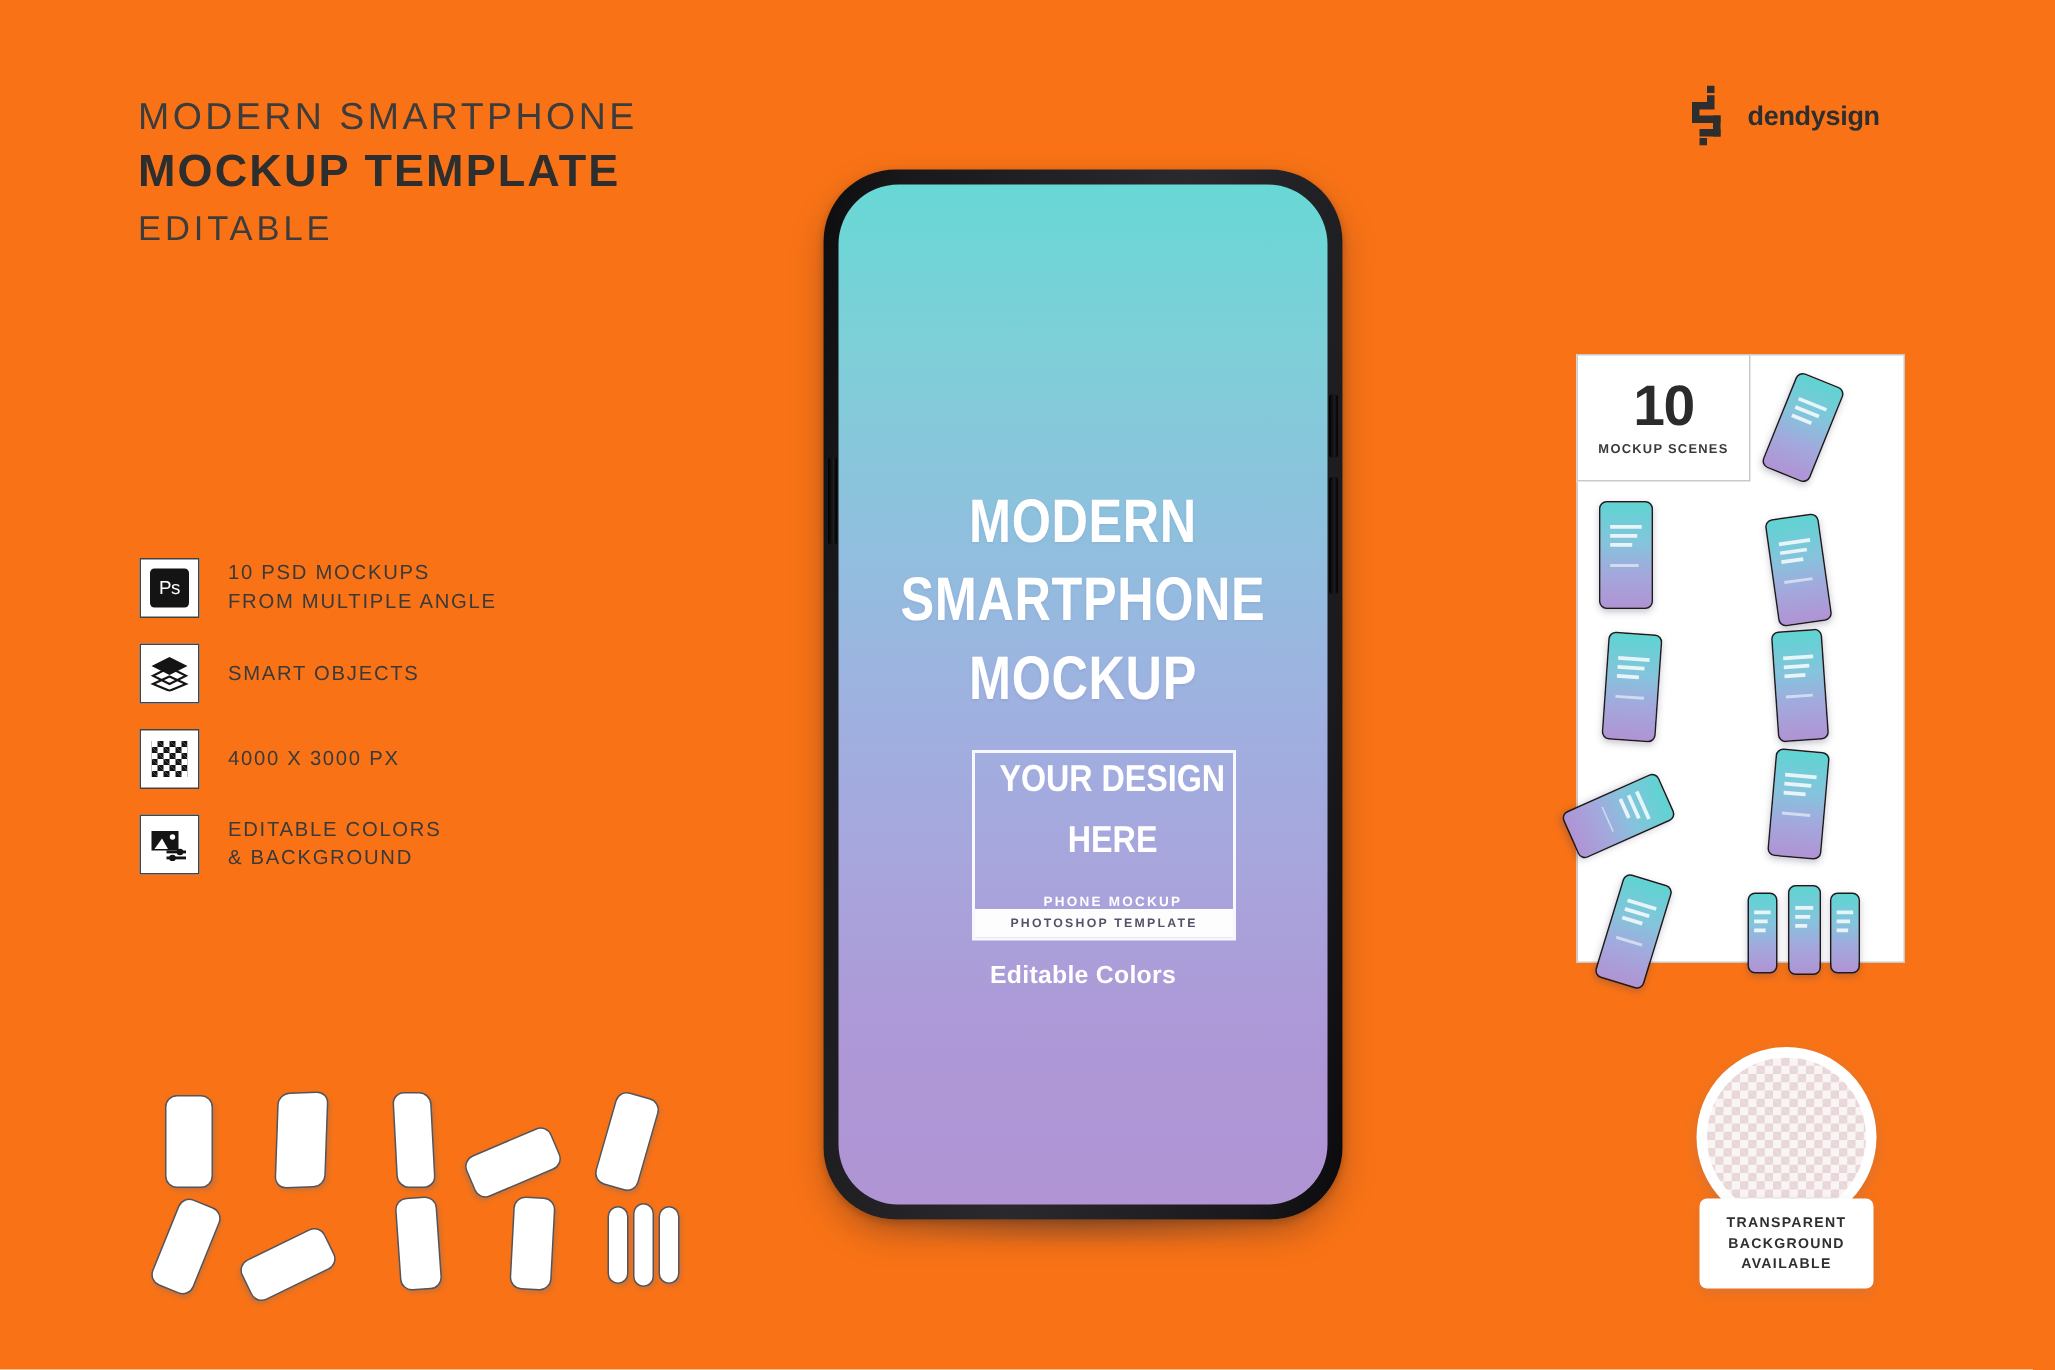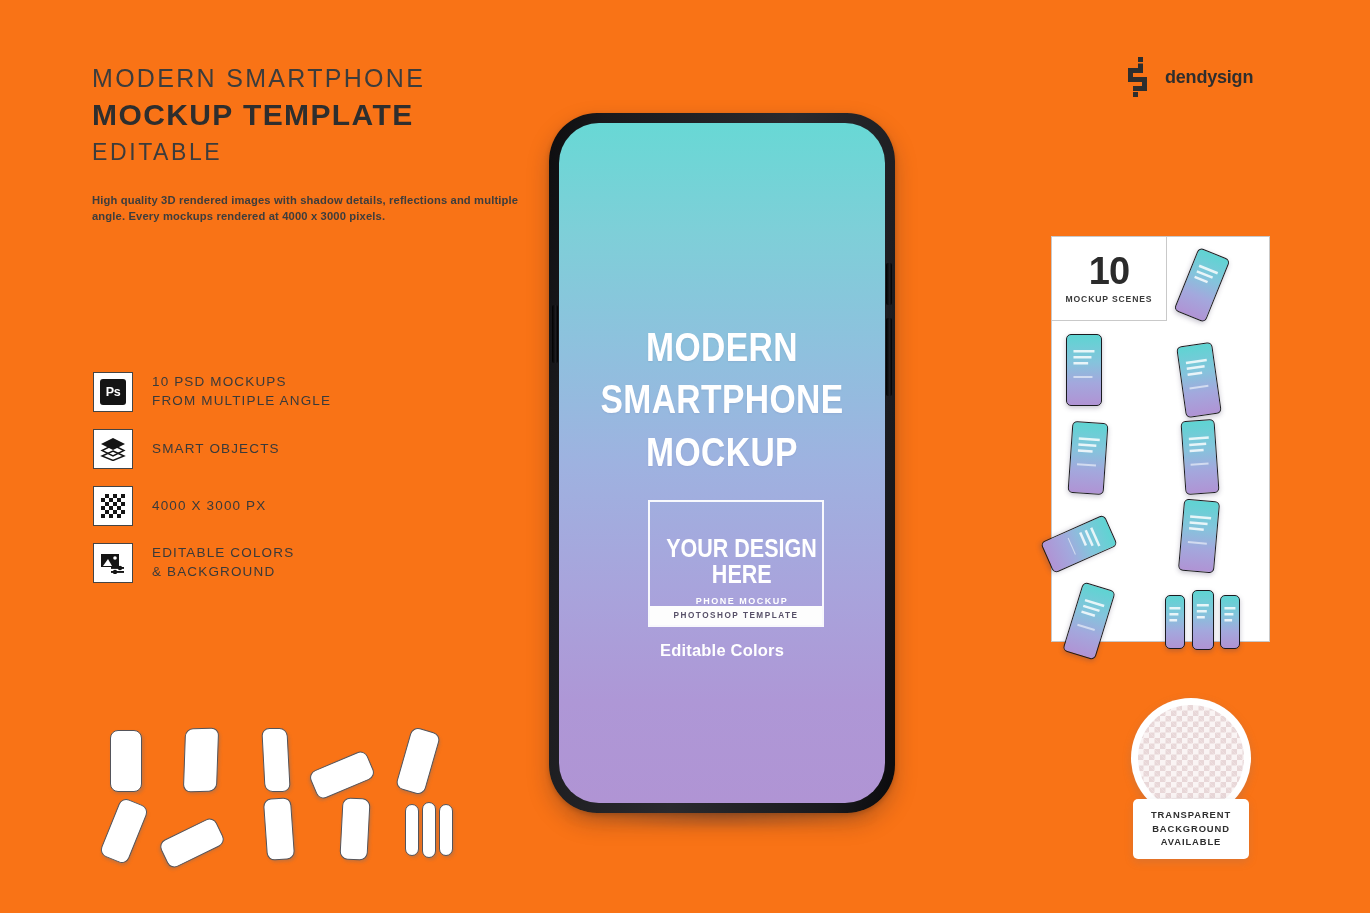--- a/index.html
+++ b/index.html
@@ -38,21 +38,21 @@
     width: 40px; height: 40px; flex: 0 0 40px;
     border: 1.4px solid #444; background: #fff;
     display: flex; align-items: center; justify-content: center;
   }
   .feat-label {
     margin-left: 19px; font-size: 13.5px; letter-spacing: 1.15px;
     line-height: 1.38; color: #3a3a3a; white-space: pre-line;
   }
   .ps-badge {
     width: 26px; height: 26px; background: #141414; border-radius: 3px;
-    color: #fff; font-size: 12.5px; font-weight: 700;
+    color: #fff; font-size: 12.5px; font-weight: 400;
     display: flex; align-items: center; justify-content: center;
     letter-spacing: -.3px;
   }
   .checker {
     width: 24px; height: 24px;
     background-image:
       linear-gradient(45deg, #141414 25%, transparent 25%, transparent 75%, #141414 75%),
       linear-gradient(45deg, #141414 25%, transparent 25%, transparent 75%, #141414 75%);
     background-size: 8px 8px;
     background-position: 0 0, 4px 4px;
@@ -101,21 +101,21 @@
     letter-spacing: .5px;
     transform: scaleX(.82); transform-origin: center;
     text-shadow: 0 1px 2px rgba(90,80,130,.12);
   }
   .design-box {
     position: absolute; left: 89px; top: 377px; width: 176px; height: 127px;
     border: 2px solid rgba(255,255,255,.92);
     display: flex; flex-direction: column; align-items: center;
   }
   .dbox-main { flex: 1; width: 100%; display: flex; flex-direction: column;
-               align-items: center; justify-content: flex-end; padding-top: 4px; padding-left: 12px; }
+               align-items: center; justify-content: space-between; padding-top: 4px; padding-left: 12px; }
   .dbox-l1 {
     color: #fff; font-size: 25px; font-weight: 700; line-height: 1.04;
     letter-spacing: 0; transform: scaleX(.86); white-space: nowrap;
   }
   .dbox-l2 { margin-top: 9px; color: #fff; font-size: 9px; font-weight: 700; letter-spacing: 1.5px; }
   .dbox-strip {
     width: 100%; background: #fdfdfd; color: #575068;
     font-size: 8.2px; font-weight: 700; letter-spacing: 1.5px;
     text-align: center; padding: 5px 0 5px;
   }
@@ -193,23 +193,20 @@
 </style>
 </head>
 <body>
 
 <div id="stage">
 
   <div class="head">
     <div class="l1">MODERN SMARTPHONE</div>
     <div class="l2">MOCKUP TEMPLATE</div>
     <div class="l3">EDITABLE</div>
-    <div class="desc">High quality 3D rendered images with shadow
-details, reflections and multiple angle.
-Every mockups rendered at 4000 x 3000 pixels.</div>
   </div>
 
   <div class="logo">
     <span class="logo-mark">
       <svg width="28" height="40" viewBox="0 0 28 40">
         <g fill="#2e2e2e">
           <rect x="12" y="0" width="5" height="5"></rect>
           <rect x="12" y="6.5" width="5" height="5"></rect>
           <rect x="2" y="11" width="15" height="5"></rect>
           <rect x="2" y="11" width="5" height="14"></rect>

